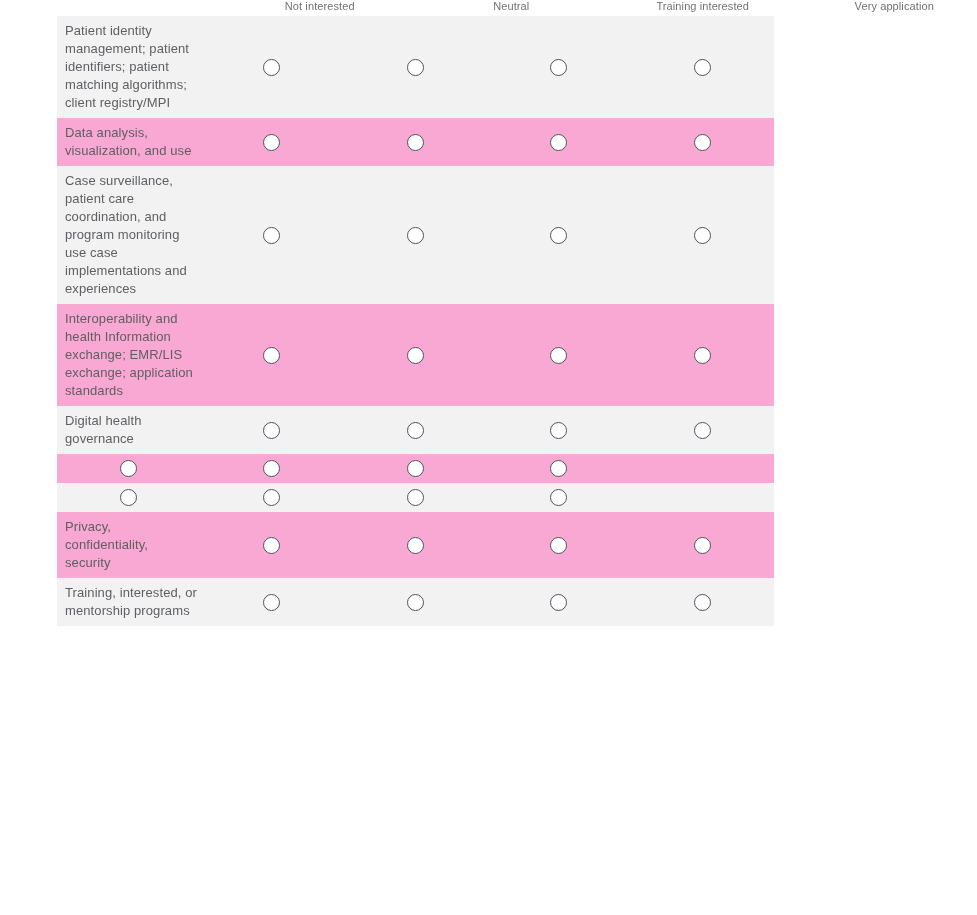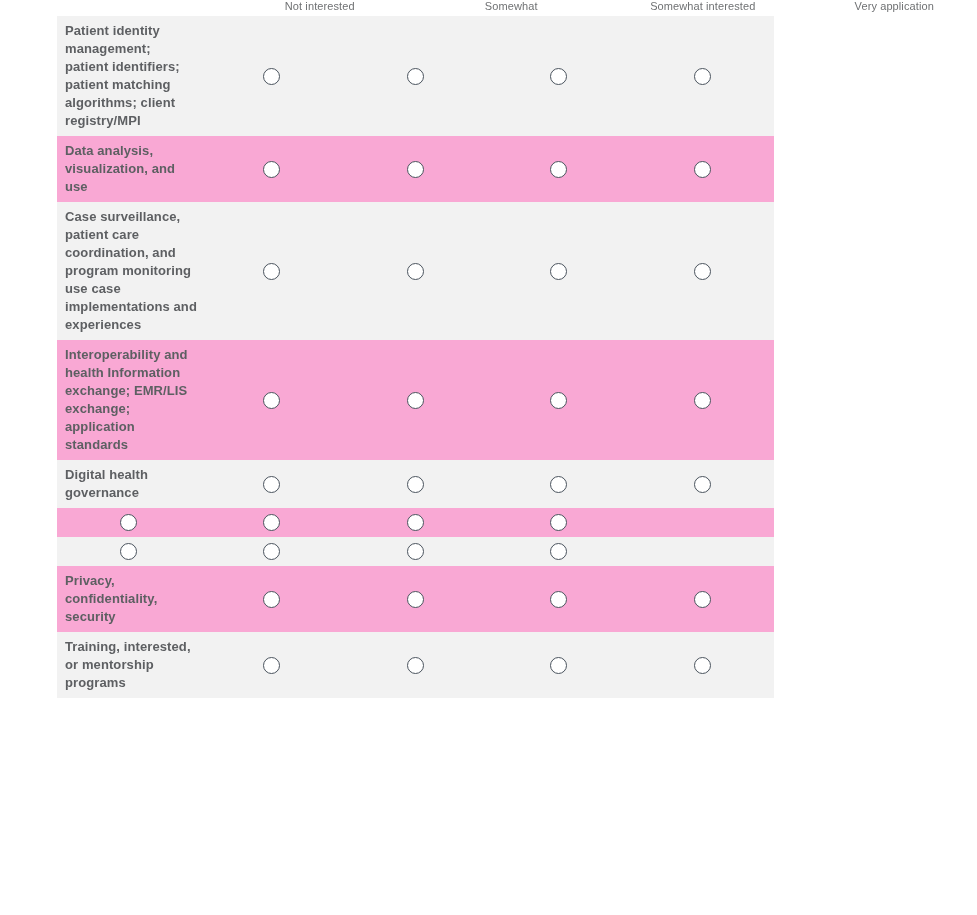--- a/index.html
+++ b/index.html
@@ -40,21 +40,20 @@
   .m-row.alt {
     background: var(--row-alt, #f2f2f2);
   }
   .label-cell {
     font-size: 13px;
     line-height: 18px;
     color: var(--label-text, #5d5f62);
     padding-left: 8px;
     padding-right: 3px;
     letter-spacing: 0.1px;
-    font-weight: bold;
   }
   .opt-cell {
     display: flex;
     align-items: center;
     justify-content: center;
   }
   .radio {
     display: inline-block;
     width: 17px;
     height: 17px;
@@ -65,22 +64,22 @@
     cursor: pointer;
   }
 </style>
 </head>
 <body>
 
 <div class="matrix">
   <div class="header-row">
     <div class="header-cell"></div>
     <div class="header-cell">Not interested</div>
-    <div class="header-cell">Somewhat</div>
-    <div class="header-cell">Somewhat interested</div>
+    <div class="header-cell">Neutral</div>
+    <div class="header-cell">Training interested</div>
     <div class="header-cell">Very application</div>
   </div>
   <div id="rows">
   <div class="m-row alt">
     <div class="label-cell">Patient identity management; patient identifiers; patient matching algorithms; client registry/MPI</div>
     <div class="opt-cell">
       <span class="radio"></span>
     </div>
     <div class="opt-cell">
       <span class="radio"></span>

